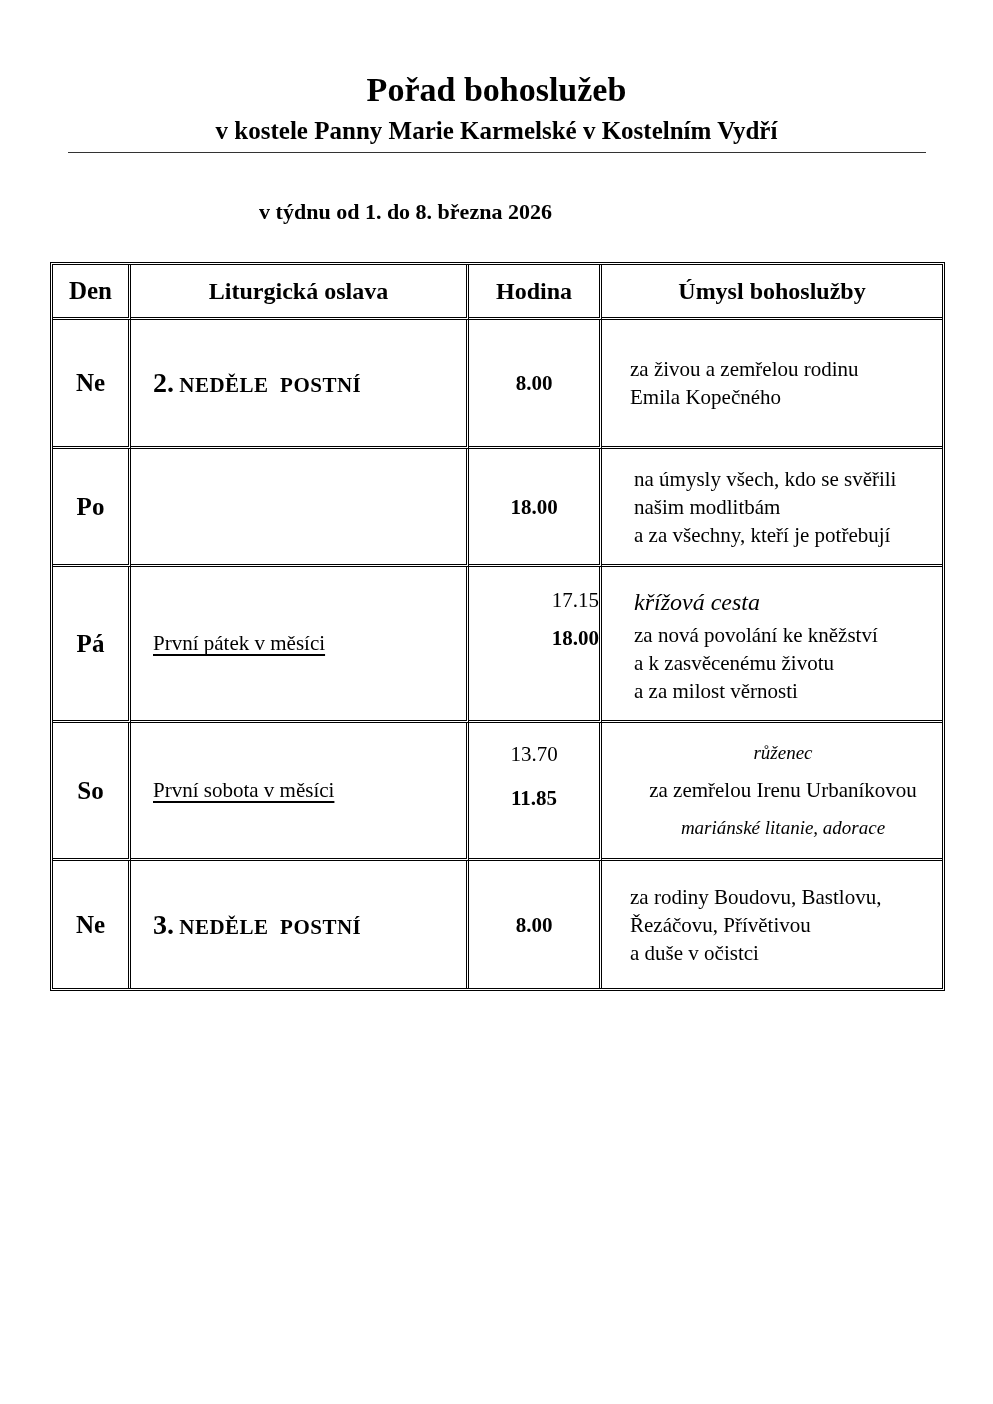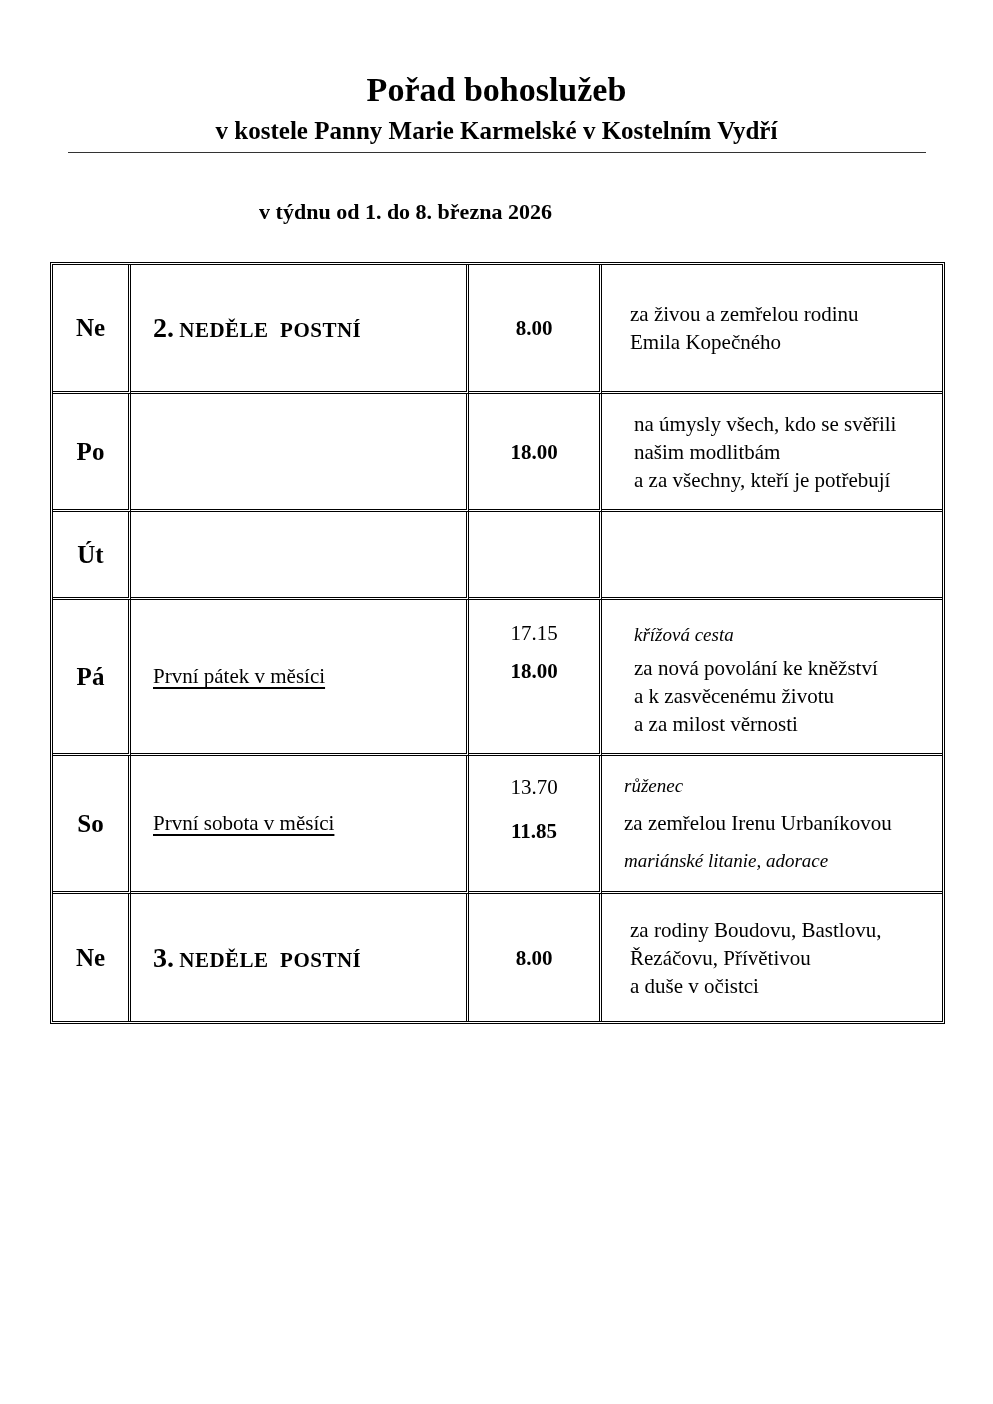--- a/index.html
+++ b/index.html
@@ -28,20 +28,26 @@
 </head>
 <body>
 
 <div class="title">Pořad bohoslužeb</div>
 <div class="subtitle">v kostele Panny Marie Karmelské v Kostelním Vydří</div>
 <div class="rule"></div>
 <div class="week">v týdnu od 1. do 8. března 2026</div>
 
 <table class="sched">
   <tbody>
+      <tr>
+    <th class="c-day">Den</th>
+    <th style="width:335px;">Liturgická oslava</th>
+    <th style="width:130px;">Hodina</th>
+    <th>Úmysl bohoslužby</th>
+  </tr>
 
   <tr style="height:129px;">
     <td class="c-day">Ne</td>
     <td class="c-lit">
       <span class="num">2.</span>
       <span class="caps" style="white-space:pre;">NEDĚLE  POSTNÍ</span>
     </td>
     <td class="c-hour hr-cell">
       <span class="line b">8.00</span>
     </td>
@@ -57,56 +63,50 @@
     <td class="c-hour hr-cell">
       <span class="line b">18.00</span>
     </td>
     <td class="c-int" style="padding-left:32px !important;">
       <span class="line">na úmysly všech, kdo se svěřili</span>
       <span class="line">našim modlitbám</span>
       <span class="line">a za všechny, kteří je potřebují</span>
     </td>
   </tr>
 
-  <tr style="height:88px;">
-    <td class="c-day">Út</td>
-    <td class="c-lit"></td>
-    <td class="c-hour"></td>
-    <td class="c-int"></td>
-  </tr>
 
 
 
   <tr style="height:156px;">
     <td class="c-day">Pá</td>
     <td class="c-lit">
       <span class="feast-u">První pátek v měsíci</span>
     </td>
-    <td class="c-hour hr-cell" style="vertical-align:top; padding-top:14px;">
+    <td class="c-hour hr-cell" style="vertical-align:top; padding-top:14px;text-align:right;">
       <span class="line">17.15</span>
       <span class="line b">18.00</span>
     </td>
     <td class="c-int" style="padding-left:32px !important;">
-      <span class="line i" style="font-size:19px; line-height:38px;">křížová cesta</span>
+      <span class="line i" style="font-size:24px; line-height:38px;">křížová cesta</span>
       <span class="line">za nová povolání ke kněžství</span>
       <span class="line">a k zasvěcenému životu</span>
       <span class="line">a za milost věrnosti</span>
     </td>
   </tr>
 
   <tr style="height:138px;">
     <td class="c-day">So</td>
     <td class="c-lit">
       <span class="feast-u">První sobota v měsíci</span>
     </td>
     <td class="c-hour hr-cell" style="vertical-align:top; padding-top:12px;">
       <span class="line">13.70</span>
       <span class="line b" style="line-height:50px;">11.85</span>
     </td>
-    <td class="c-int" style="padding-left:22px !important;">
+    <td class="c-int" style="padding-left:22px !important;text-align:center;">
       <span class="line i" style="font-size:19px; line-height:36px;">růženec</span>
       <span class="line" style="line-height:38px;">za zemřelou Irenu Urbaníkovou</span>
       <span class="line i" style="font-size:19px; line-height:38px;">mariánské litanie, adorace</span>
     </td>
   </tr>
 
   <tr style="height:127px;">
     <td class="c-day">Ne</td>
     <td class="c-lit">
       <span class="num">3.</span>

